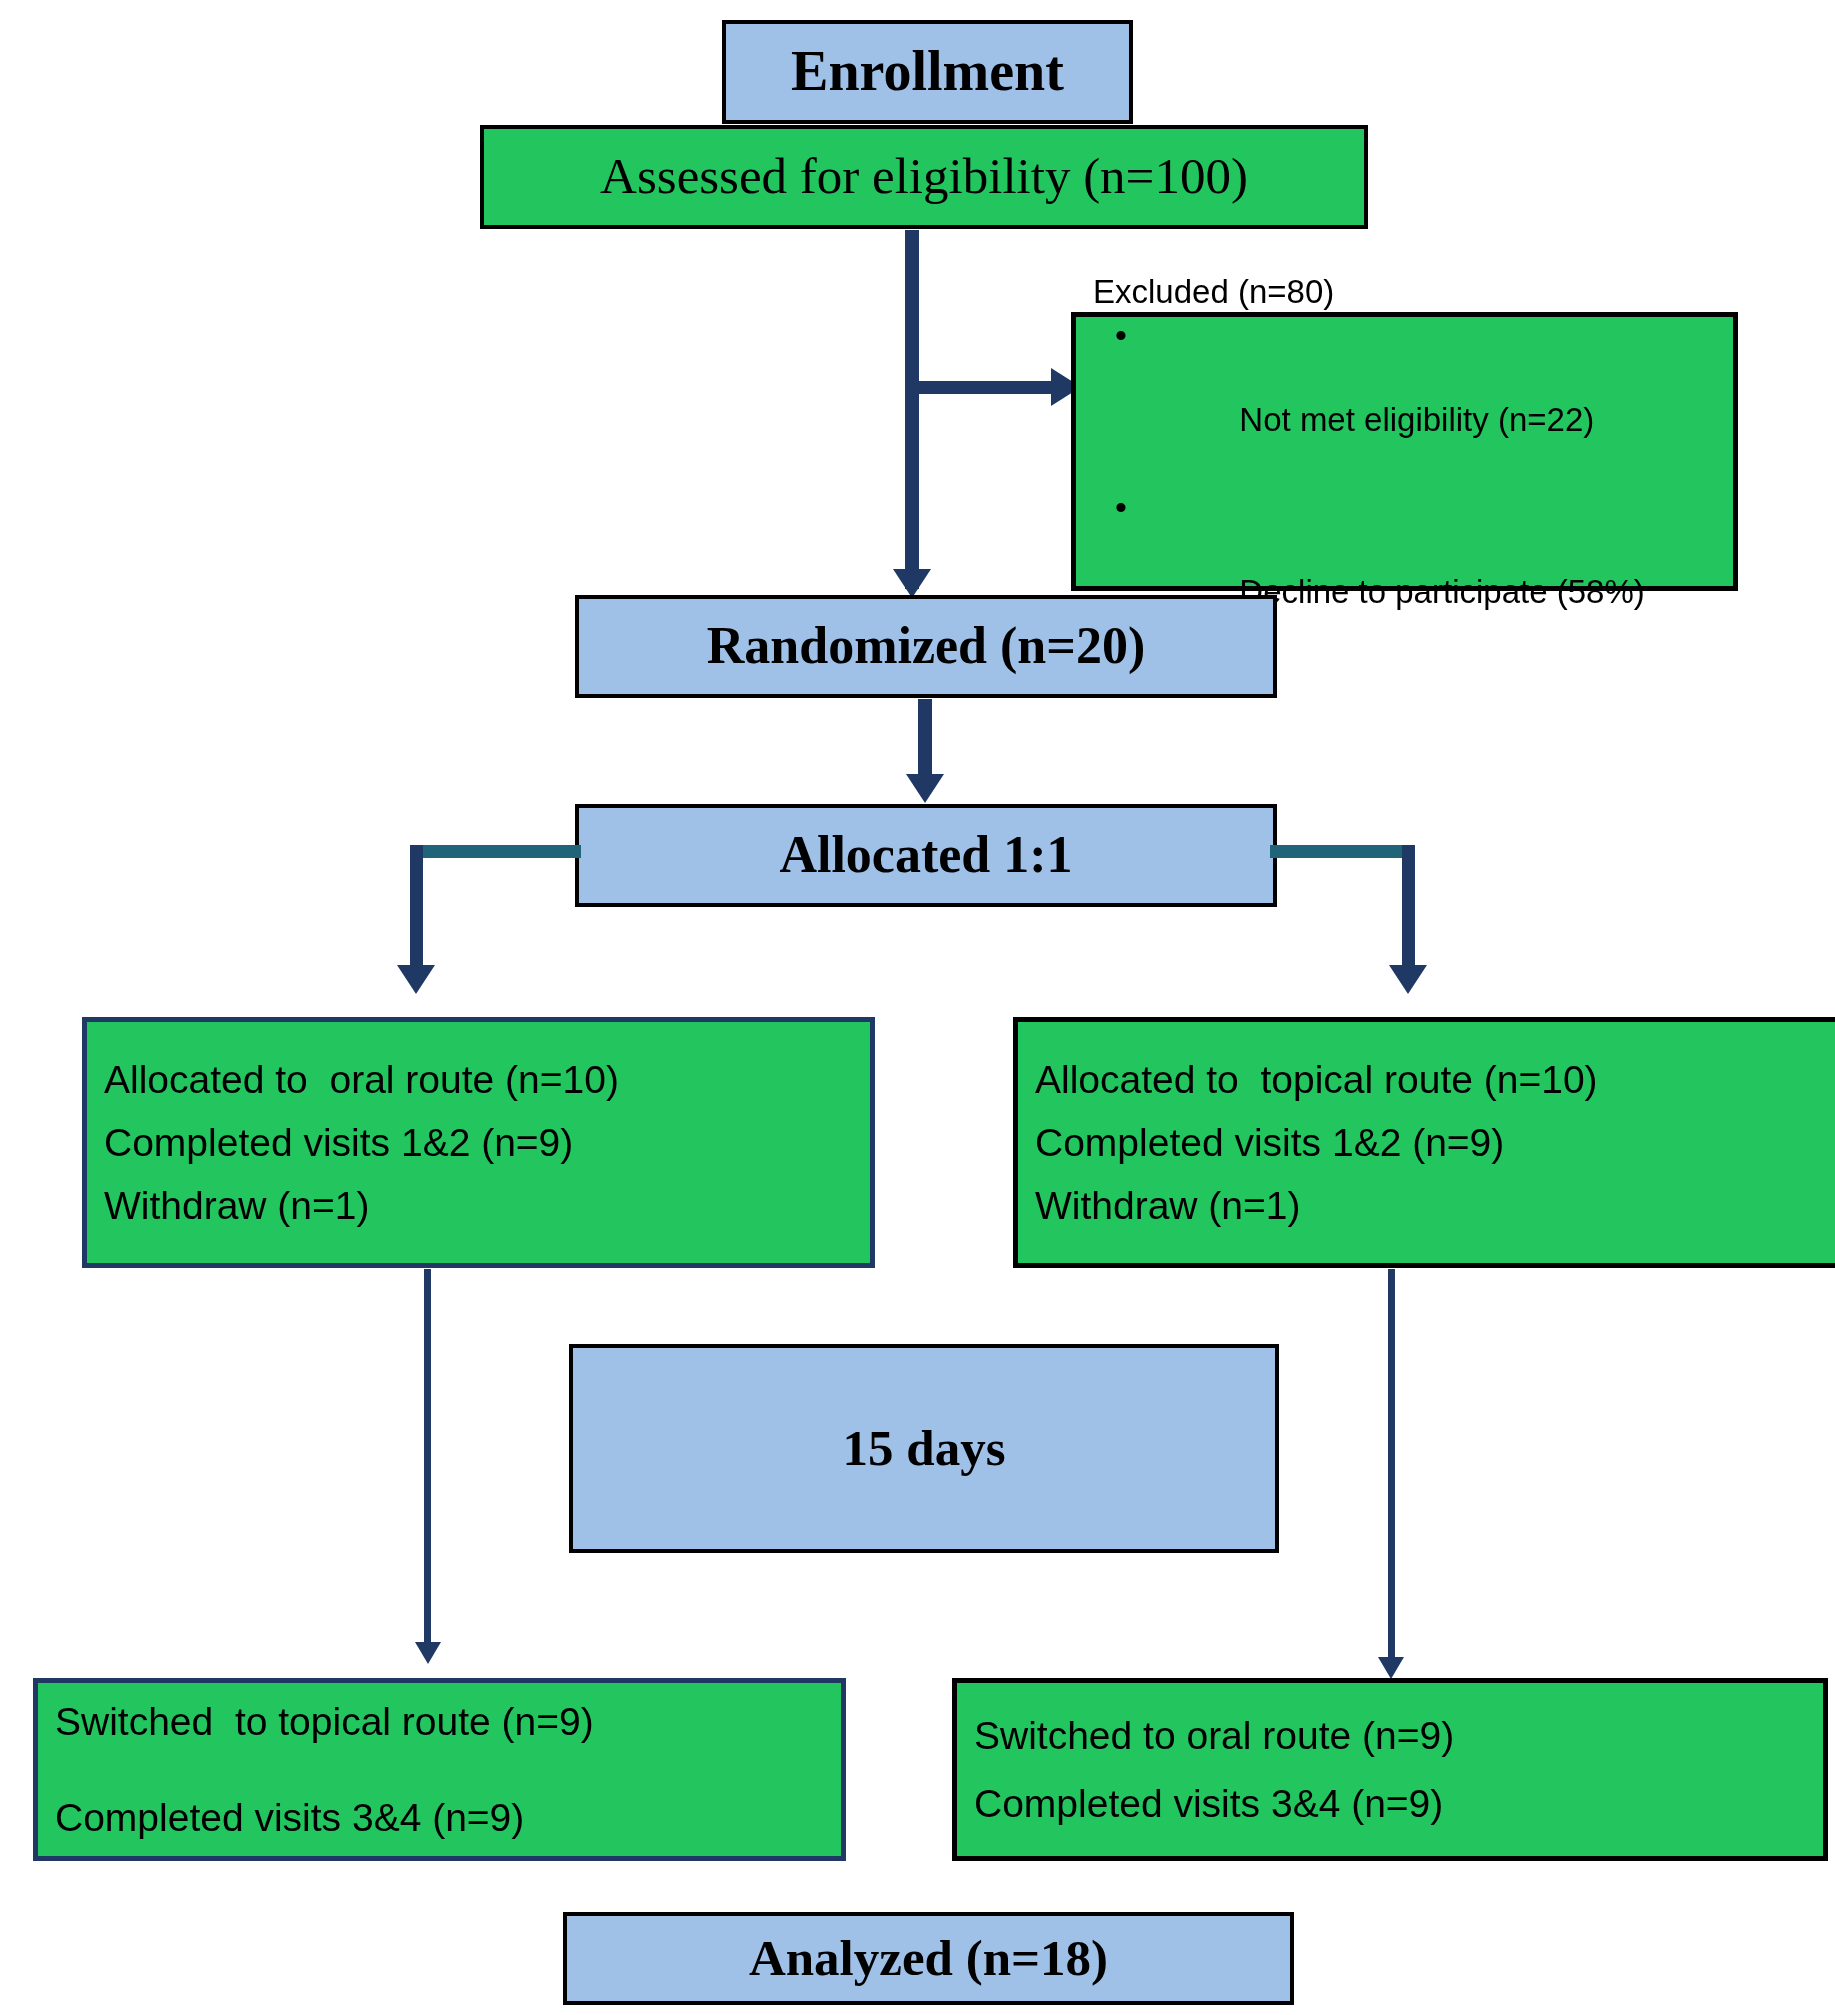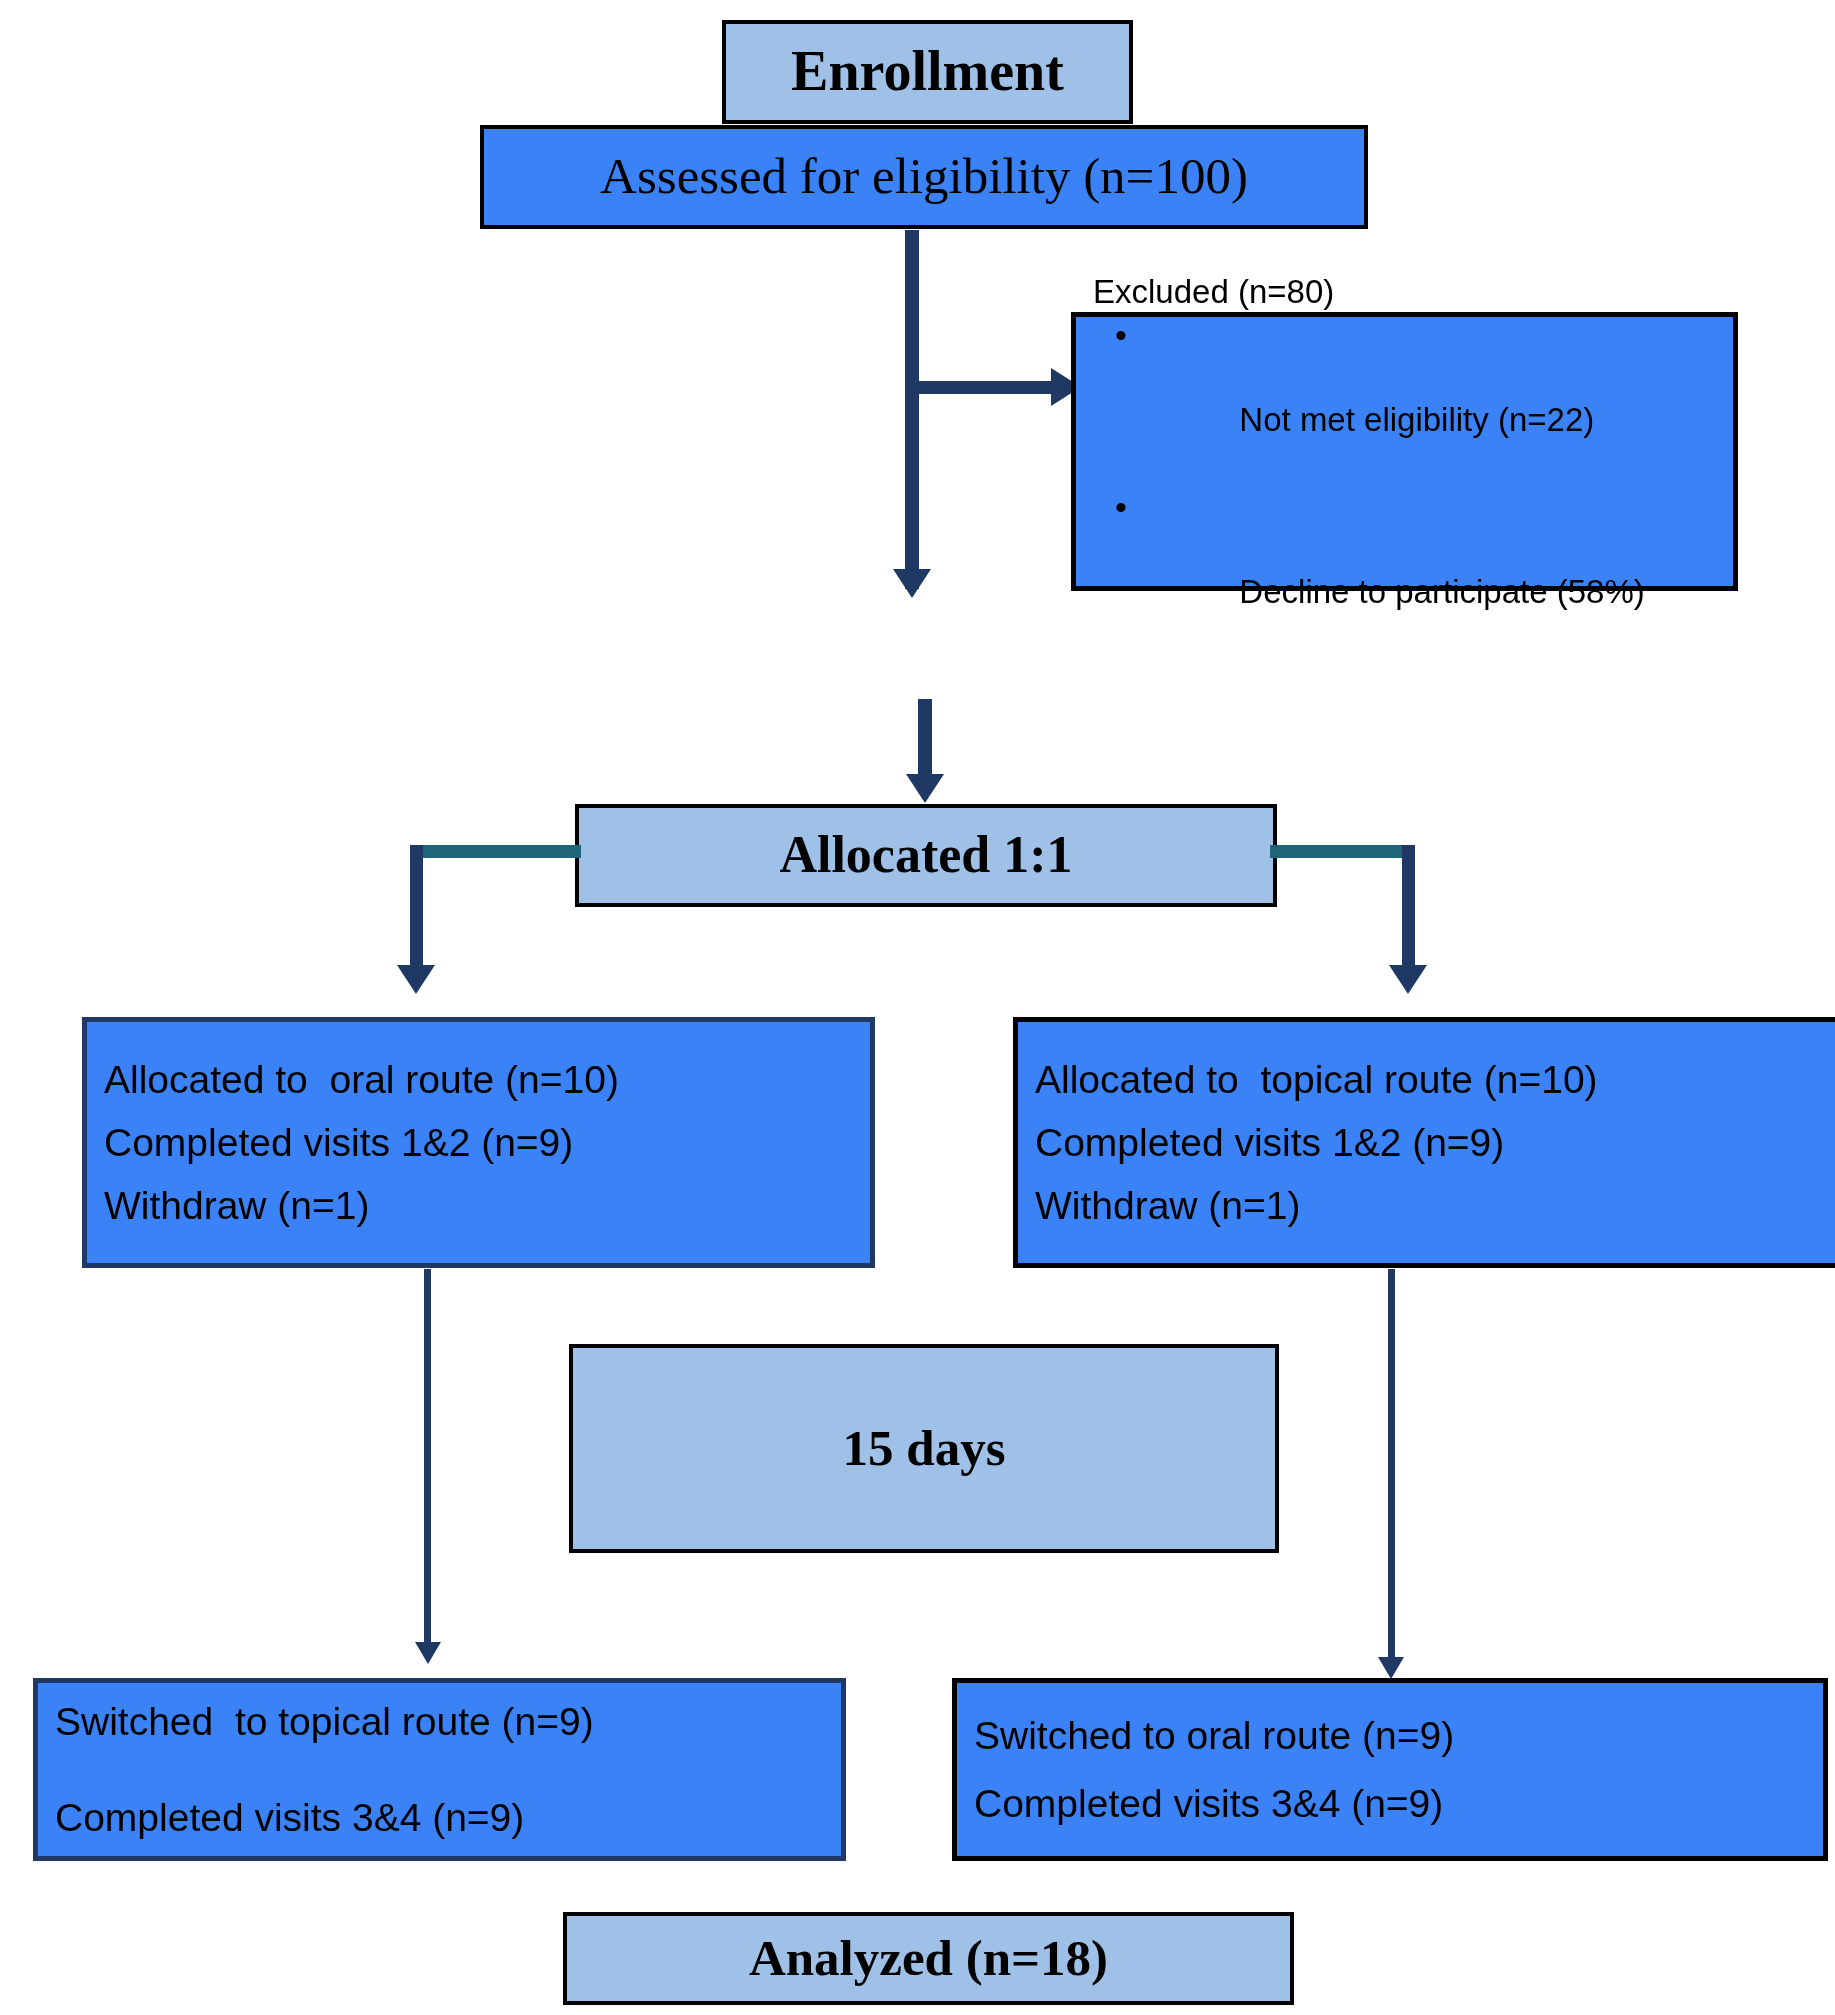--- a/index.html
+++ b/index.html
@@ -12,21 +12,21 @@
     position: relative;
     width: 1835px;
     height: 2015px;
     background: #ffffff;
     overflow: hidden;
     font-family: "Liberation Sans", sans-serif;
   }
   .node {
     position: absolute;
     box-sizing: border-box;
-    background: #3b82f6;
+    background: #22c55e;
     display: flex;
     flex-direction: column;
     justify-content: center;
   }
   
   .blue {
     background: #9FC1E8;
     border: 4.6px solid #000000;
     align-items: center;
     text-align: center;
@@ -132,20 +132,23 @@
         <span class="dot">•</span>
         <span>Not met eligibility (n=22)</span>
       </li>
       <li>
         <span class="dot">•</span>
         <span>Decline to participate (58%)</span>
       </li>
     </ul>
   </div>
 
+  <div class="node blue" style="left:575px; top:595px; width:702px; height:103px; font-size:52px; line-height:1.05;">
+    <span class="line">Randomized (n=20)</span>
+  </div>
 
   <div class="vline" style="left:918px; top:699px; width:14.4px; height:90px;"></div>
   <div class="arrow-down" style="left:906px; top:774px;"></div>
 
   <div class="node blue" style="left:575px; top:804px; width:702px; height:103px; font-size:52px; line-height:1.05;">
     <span class="line">Allocated 1:1</span>
   </div>
 
   <div class="tline" style="left:410px; top:845px; width:171px; height:13px;"></div>
   <div class="tline" style="left:1270px; top:845px; width:145px; height:13px;"></div>

